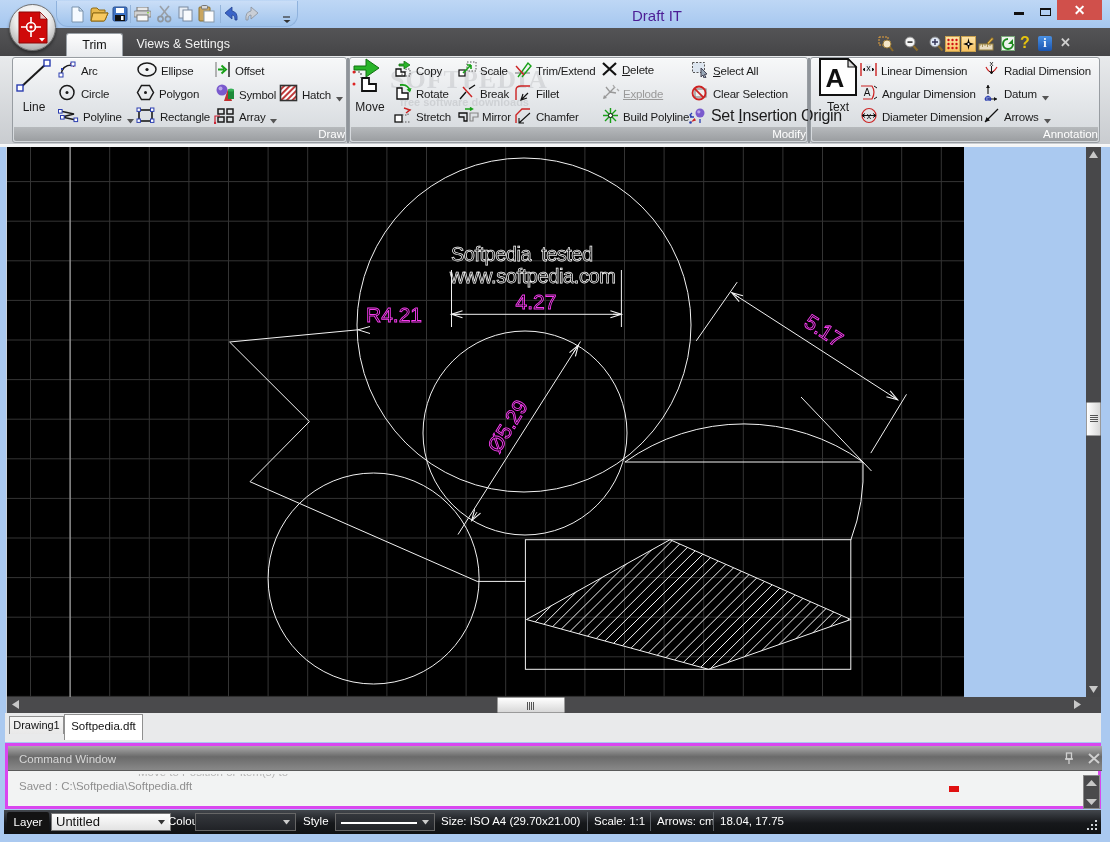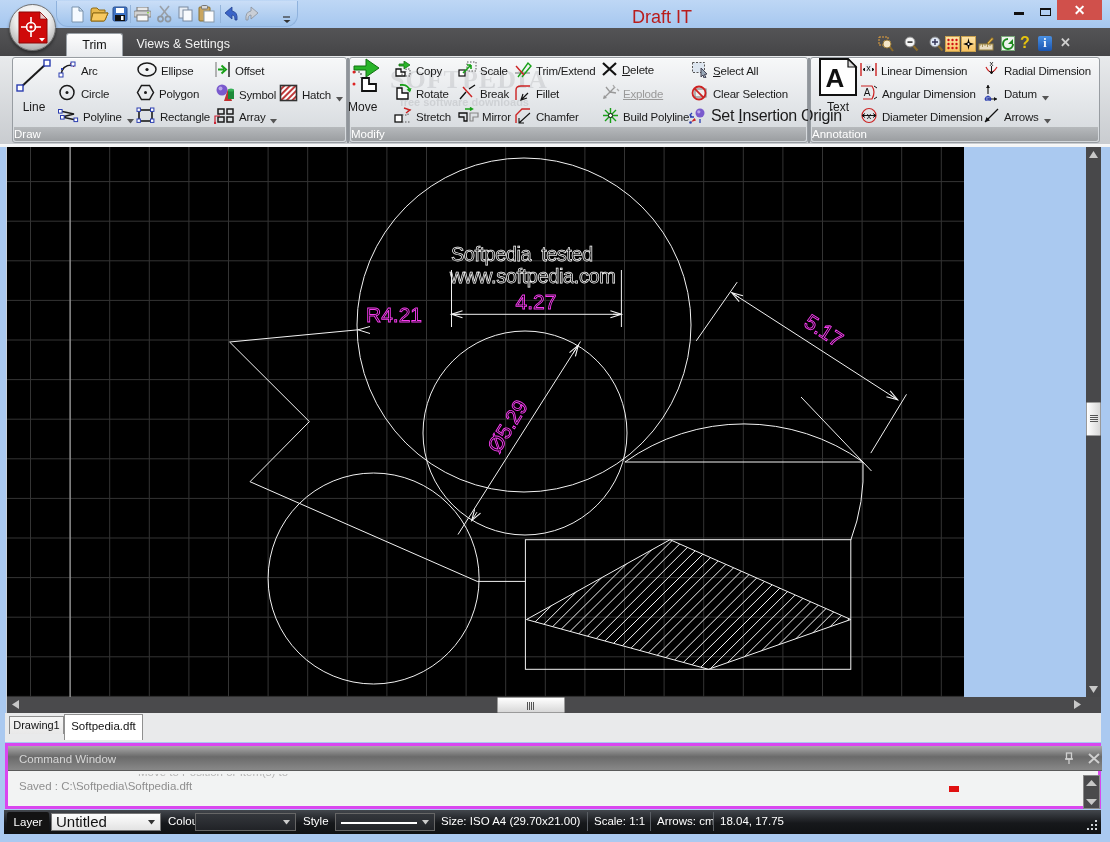--- a/index.html
+++ b/index.html
@@ -2,21 +2,21 @@
 <html><head>
 <meta charset="utf-8">
 <style>
 * { margin:0; padding:0; box-sizing:border-box; }
 html,body { width:1110px; height:842px; overflow:hidden; }
 body { font-family:"Liberation Sans", sans-serif; position:relative; background:#aac9f0; }
 .abs { position:absolute; }
 
 #titlebar { left:0; top:0; width:1110px; height:28px;
   background:linear-gradient(#bed7f5,#a6c7ef); }
-#title-text { left:632px; top:7px; font-size:18px; color:#b91c1c; }
+#title-text { left:632px; top:7px; font-size:15px; color:#4c1d95; }
 #btn-min { left:1014px; top:12px; width:10px; height:3px; background:#111; }
 #btn-max { left:1040px; top:8px; width:11px; height:8px; border:1.5px solid #111; border-top-width:2.5px; background:transparent; }
 #btn-close { left:1057px; top:0; width:45px; height:20px; background:#d0504b; color:#fff;
   font-size:14px; text-align:center; line-height:20px; font-weight:bold; }
 
 #qat { left:56px; top:1px; width:242px; height:26px; border-radius:0 0 12px 12px;
   background:linear-gradient(#cadef7,#9fc3ec); border:1px solid #8fb2dd; border-top:none; }
 #qat-more { left:282px; top:10px; width:10px; height:8px; }
 #orb { left:9px; top:4px; width:47px; height:47px; border-radius:50%;
   background:radial-gradient(circle at 50% 30%, #ffffff, #ececec 45%, #c2c2c2 70%, #8a8a8a 100%);
@@ -34,21 +34,21 @@
 
 #ribbon { left:0; top:56px; width:1110px; height:89px; background:linear-gradient(#e8eaec,#c9ccd0); border-bottom:1px solid #f8f8f8; }
 .panel { top:57px; height:86px; border-radius:3px; border:1px solid #989da2;
   background:linear-gradient(#f7f8f9 0%, #e3e6e9 55%, #d3d7db 100%);
   box-shadow:inset 0 1px 0 #fff; }
 #panel-draw  { left:12px;  width:335px; }
 #panel-mod   { left:349px; width:459px; }
 #panel-ann   { left:810px; width:290px; }
 .plabel { left:1px; bottom:1px; right:1px; height:14px; position:absolute;
   background:linear-gradient(#b6b9bc,#9b9ea1); border-radius:0 0 2px 2px;
-  color:#fff; font-size:11.5px; text-align:left; line-height:14px; }
+  color:#fff; font-size:11.5px; text-align:right; line-height:14px; }
 .srow { position:absolute; height:17px; font-size:11.5px; letter-spacing:-0.2px; color:#1b1b1b; white-space:nowrap; }
 .srow svg, .srow .ic { vertical-align:-3px; margin-right:3px; }
 .gray { color:#9a9a9a;text-decoration:underline; }
 .dd { display:inline-block; width:7px; height:5px; margin-left:5px; }
 .wm { position:absolute; color:rgba(70,70,80,.13); font-weight:bold; letter-spacing:2px; }
 </style>
 </head>
 <body>
 
 <div class="abs" id="titlebar"></div>
@@ -269,21 +269,21 @@
       <path d="M14 10 H26 V3 L39 12 L26 21 V14 H14 Z" fill="#28b428" stroke="#117011" stroke-width="1" transform="translate(-12,-2)"></path>
       <path d="M10 20 H17 V26 H24 V33 H10 Z" fill="#fff" stroke="#111" stroke-width="1.8"></path>
       <g fill="none" stroke="#555" stroke-width="1.2" stroke-dasharray="2 2">
         <path d="M2 14 H9 V20"></path>
       </g>
       <g fill="#d22">
         <circle cx="2" cy="14" r="1.5"></circle>
         <circle cx="2" cy="26" r="1.5"></circle>
       </g>
     </svg></div>
-<div class="abs" style="left:348px;top:100px;width:44px;font-size:12px;color:#1b1b1b">Move</div>
+<div class="abs" style="left:348px;top:100px;width:44px;text-align:center;font-size:12px;color:#1b1b1b">Move</div>
 <div class="abs srow" style="left:394px;top:61px"><svg width="19" height="17" viewBox="0 0 19 17">
       <path d="M6 4 H11 V1 L17 5 L11 9 V6 H6 Z" fill="#28b428" stroke="#117011" stroke-width=".8" transform="translate(-1,-1)"></path>
       <path d="M2 8 H7 V11 H11 V15 H2 Z" fill="#fff" stroke="#111" stroke-width="1.3"></path>
       <path d="M8 11 H12 V8 h4 v7 h-8z" fill="none" stroke="#555" stroke-width="1" stroke-dasharray="1.5 1.5"></path>
     </svg>Copy</div>
 <div class="abs srow" style="left:394px;top:84px"><svg width="19" height="17" viewBox="0 0 19 17">
       <path d="M3 15 V4 H8 V9 H14 V15 Z" fill="#fff" stroke="#111" stroke-width="1.4"></path>
       <path d="M6 1 Q14 0 16 7" fill="none" stroke="#18a018" stroke-width="1.8"></path>
       <path d="M16 3 V8 H11" fill="none" stroke="#18a018" stroke-width="0"></path>
       <path d="M17.5 4 L16 8.5 L12.5 5.5 Z" fill="#18a018"></path>
@@ -500,21 +500,21 @@
         <path d="M6.5 1 L12 7 H1 Z" fill="#c8c8c8"></path>
       </svg>
     <svg width="13" height="8" style="position:absolute;left:1px;top:22px">
         <path d="M6.5 7 L12 1 H1 Z" fill="#c8c8c8"></path>
       </svg>
   </div>
 </div>
 
 <div class="abs" style="left:4px;top:810px;width:1097px;height:24px;background:linear-gradient(#43474d,#16181b 55%,#101214);color:#fff;font-size:11.5px">
   <div style="position:absolute;left:3px;top:2px;width:42px;height:20px;background:#131313;border-radius:2px;text-align:center;line-height:20px">Layer</div>
-  <div style="position:absolute;left:47px;top:3px;width:110px;height:18px;background:linear-gradient(#fdfdfd,#e3e3e3);border:1px solid #777;color:#111;font-size:15px;padding-left:4px;line-height:16px">Untitled
+  <div style="position:absolute;left:47px;top:3px;width:120px;height:18px;background:linear-gradient(#fdfdfd,#e3e3e3);border:1px solid #777;color:#111;font-size:13px;padding-left:4px;line-height:16px">Untitled
     <svg width="7" height="5" style="position:absolute;right:5px;top:6px">
         <path d="M0 0 L3.5 4.5 L7 0 Z" fill="#333"></path>
       </svg>
   </div>
   <div style="position:absolute;left:164px;top:5px">Colour</div>
   <div style="position:absolute;left:191px;top:3px;width:101px;height:18px;background:linear-gradient(#34373c,#212327);border:1px solid #666">
     <svg width="7" height="5" style="position:absolute;right:5px;top:6px">
         <path d="M0 0 L3.5 4.5 L7 0 Z" fill="#ccc"></path>
       </svg>
   </div>

